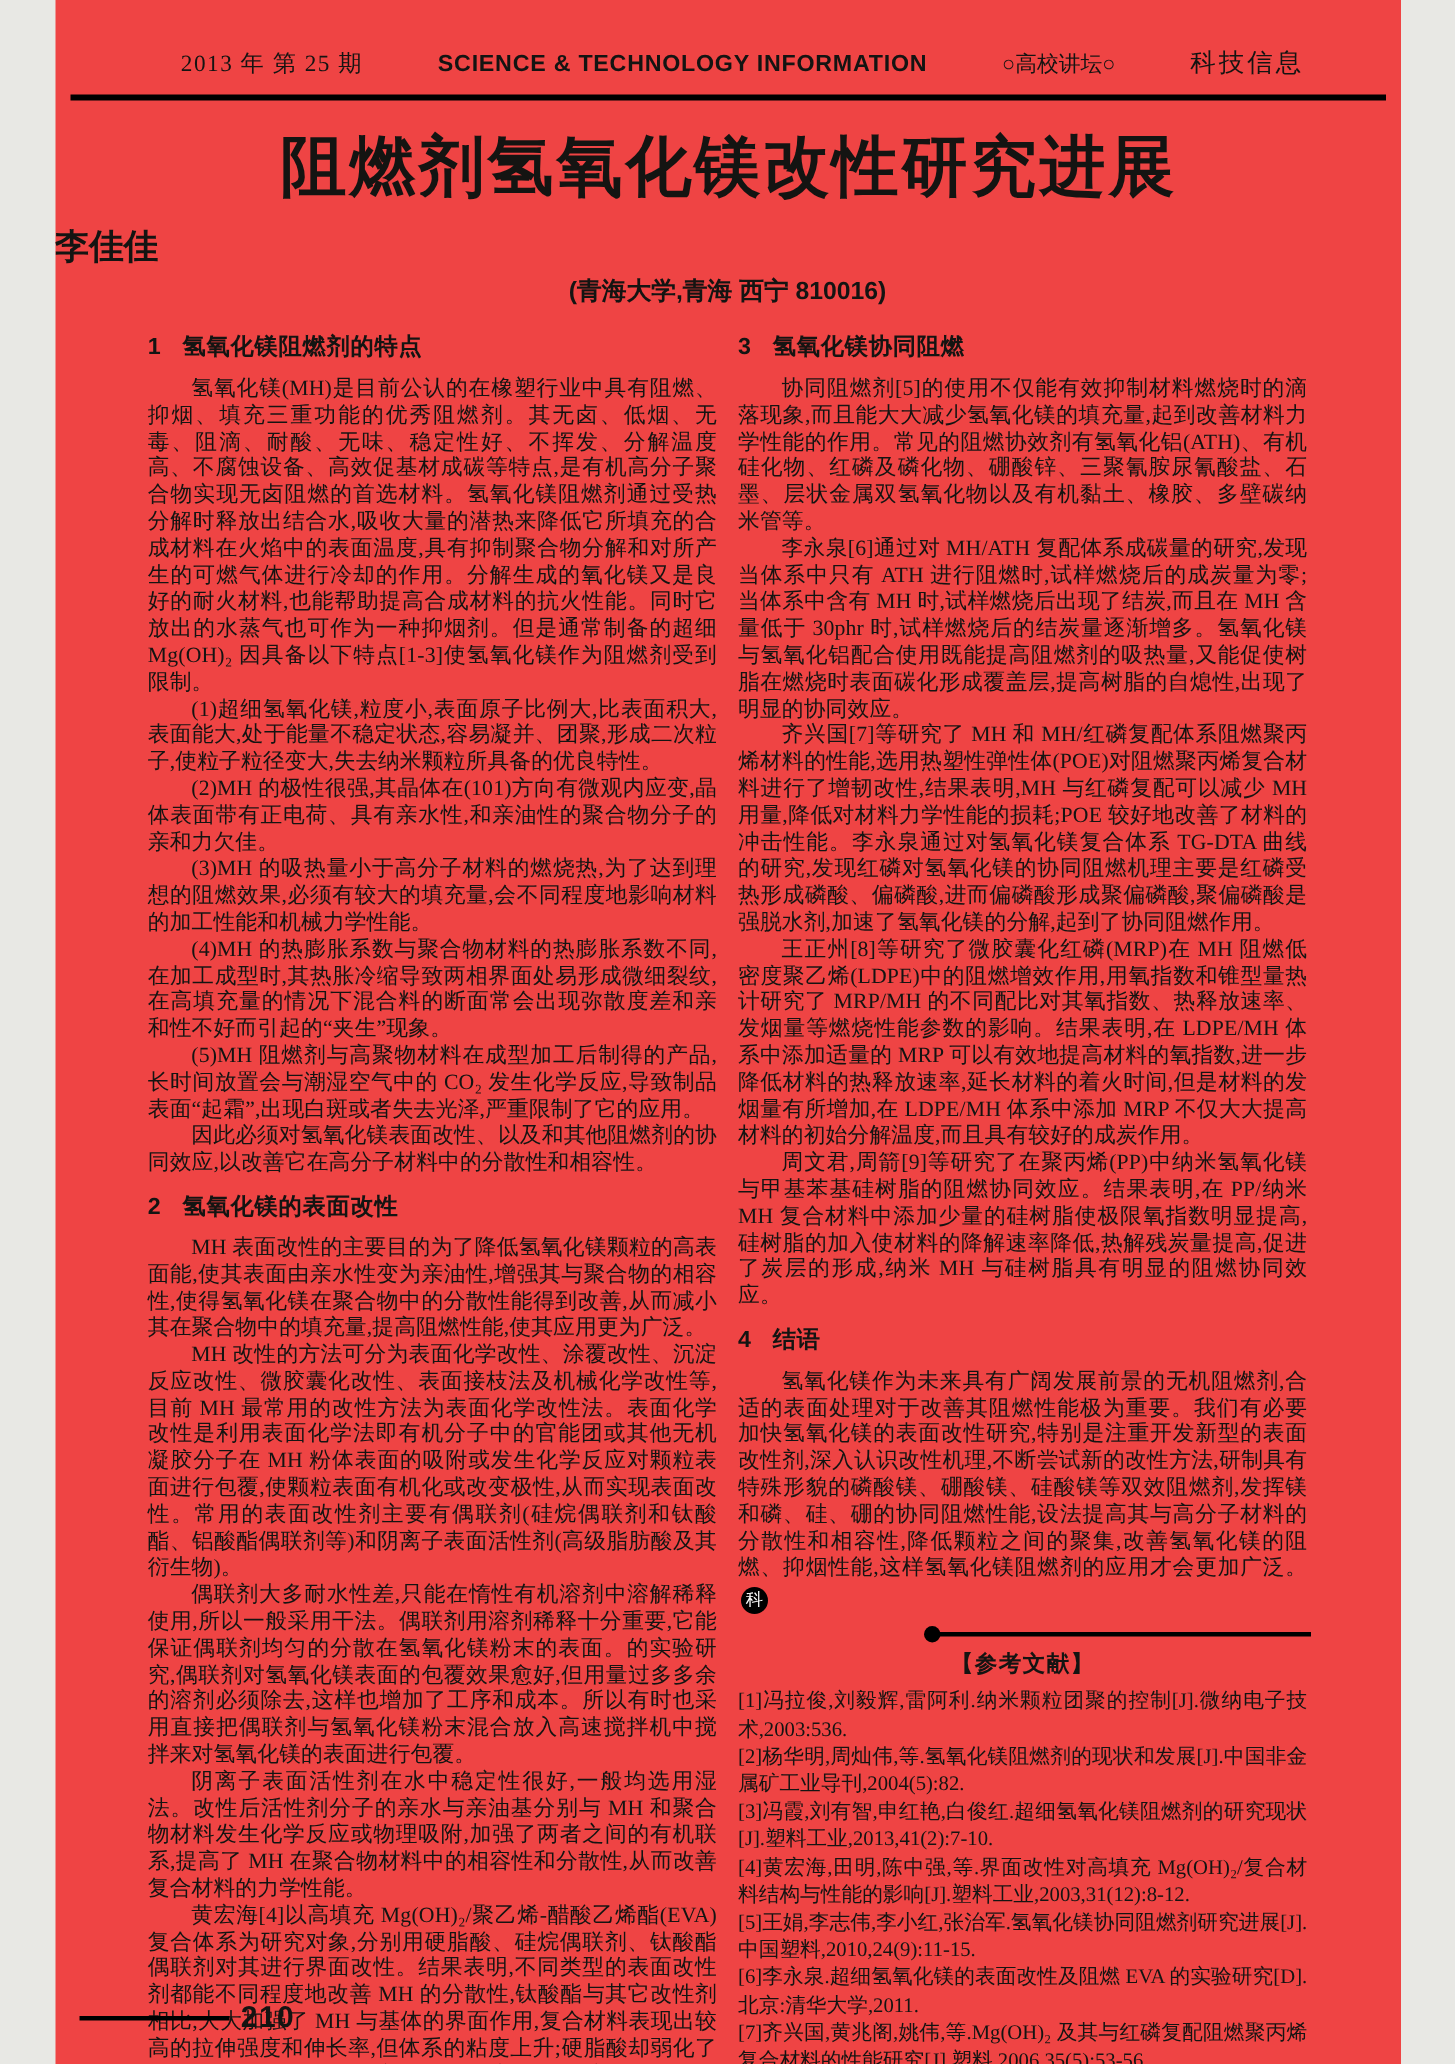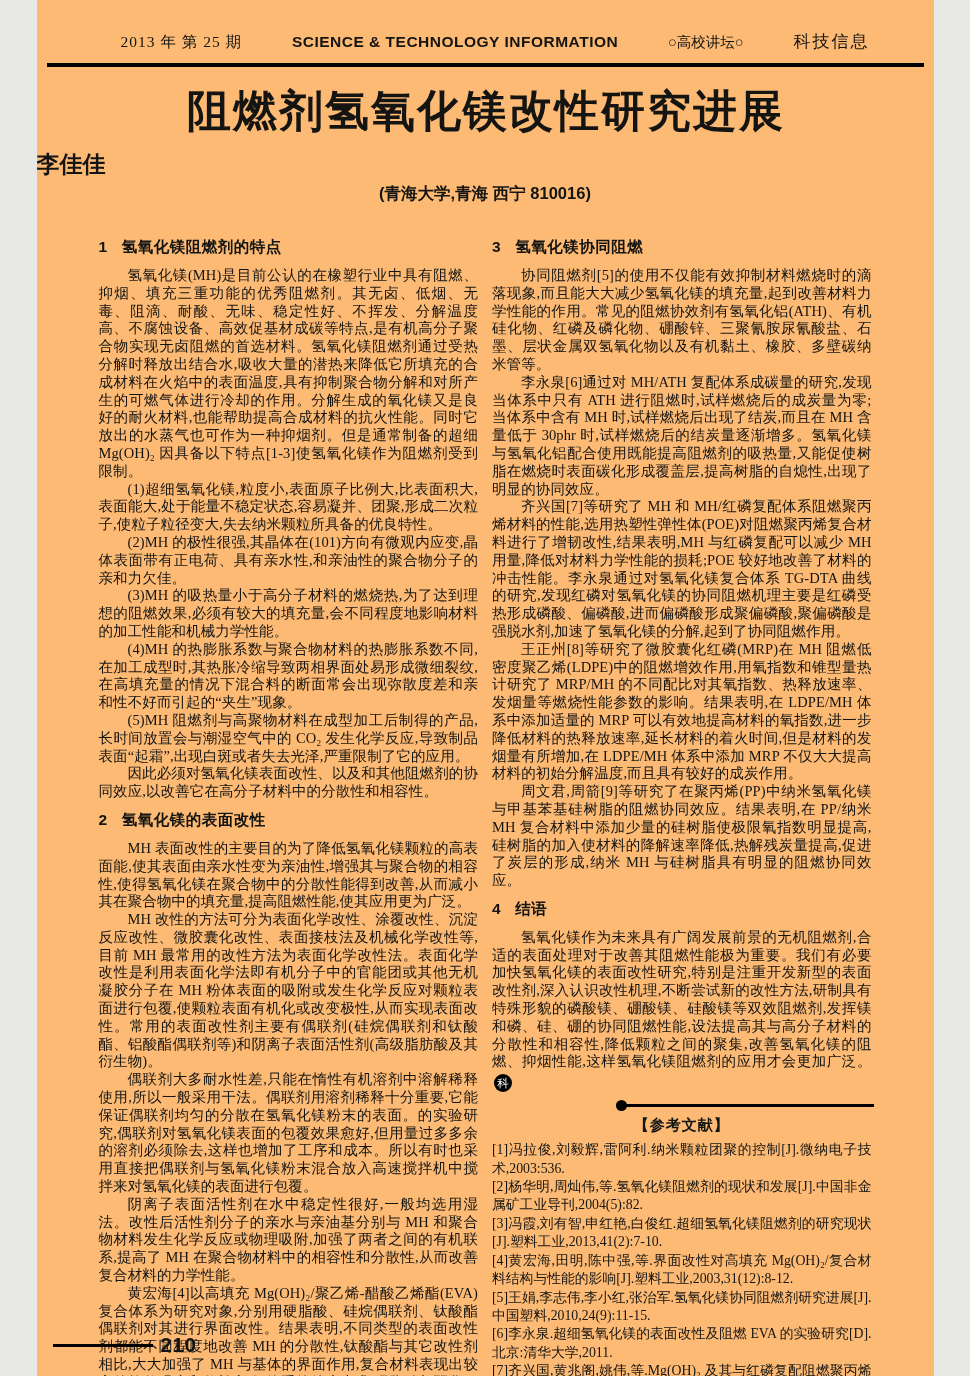--- a/index.html
+++ b/index.html
@@ -1,18 +1,18 @@
 <!DOCTYPE html>
 <html><head>
 <meta charset="utf-8">
 <style>
   html,body{margin:0;padding:0;background:#e8e8e4;}
   .page{
     position:relative;width:897px;height:1376px;margin:0 auto;
-    background:#fdba74;color:#141412;overflow:hidden;
+    background:#ef4444;color:#141412;overflow:hidden;
     font-family:"Liberation Serif","DejaVu Serif",serif;
   }
   
   .pagehead{
     display:flex;align-items:baseline;justify-content:space-between;
     padding:30px 64px 0 84px;font-size:15px;white-space:nowrap;
   }
   .ph-issue{font-size:15.5px;letter-spacing:1px;}
   .ph-en{font-family:"Liberation Sans","DejaVu Sans",sans-serif;font-weight:700;font-size:15.5px;letter-spacing:.5px;}
   .ph-col{font-size:14.5px;}
@@ -32,21 +32,21 @@
     font-family:"Liberation Sans","DejaVu Sans",sans-serif;font-weight:700;
   }
   
   .cols{display:flex;gap:14px;padding:16px 62px 0 62px;}
   .col{width:416px;}
   .col h2{
     font-family:"Liberation Sans","DejaVu Sans",sans-serif;
     font-size:15.5px;font-weight:700;margin:9px 0 9px 0;letter-spacing:.5px;
   }
   .col h2 .num{margin-right:14px;}
-  .col h2.first{margin-top:16px;}
+  .col h2.first{margin-top:0;}
   .col p{
     margin:0;font-size:14.5px;line-height:17.8px;
     text-align:justify;text-indent:2em;letter-spacing:.1px;
   }
   
   .endmark{
     display:inline-block;width:18px;height:18px;border-radius:50%;
     background:#000;color:#fff;font-size:11.5px;line-height:18px;
     text-align:center;text-indent:0;vertical-align:-3px;margin-left:2px;
     font-family:"Liberation Sans","DejaVu Sans",sans-serif;

